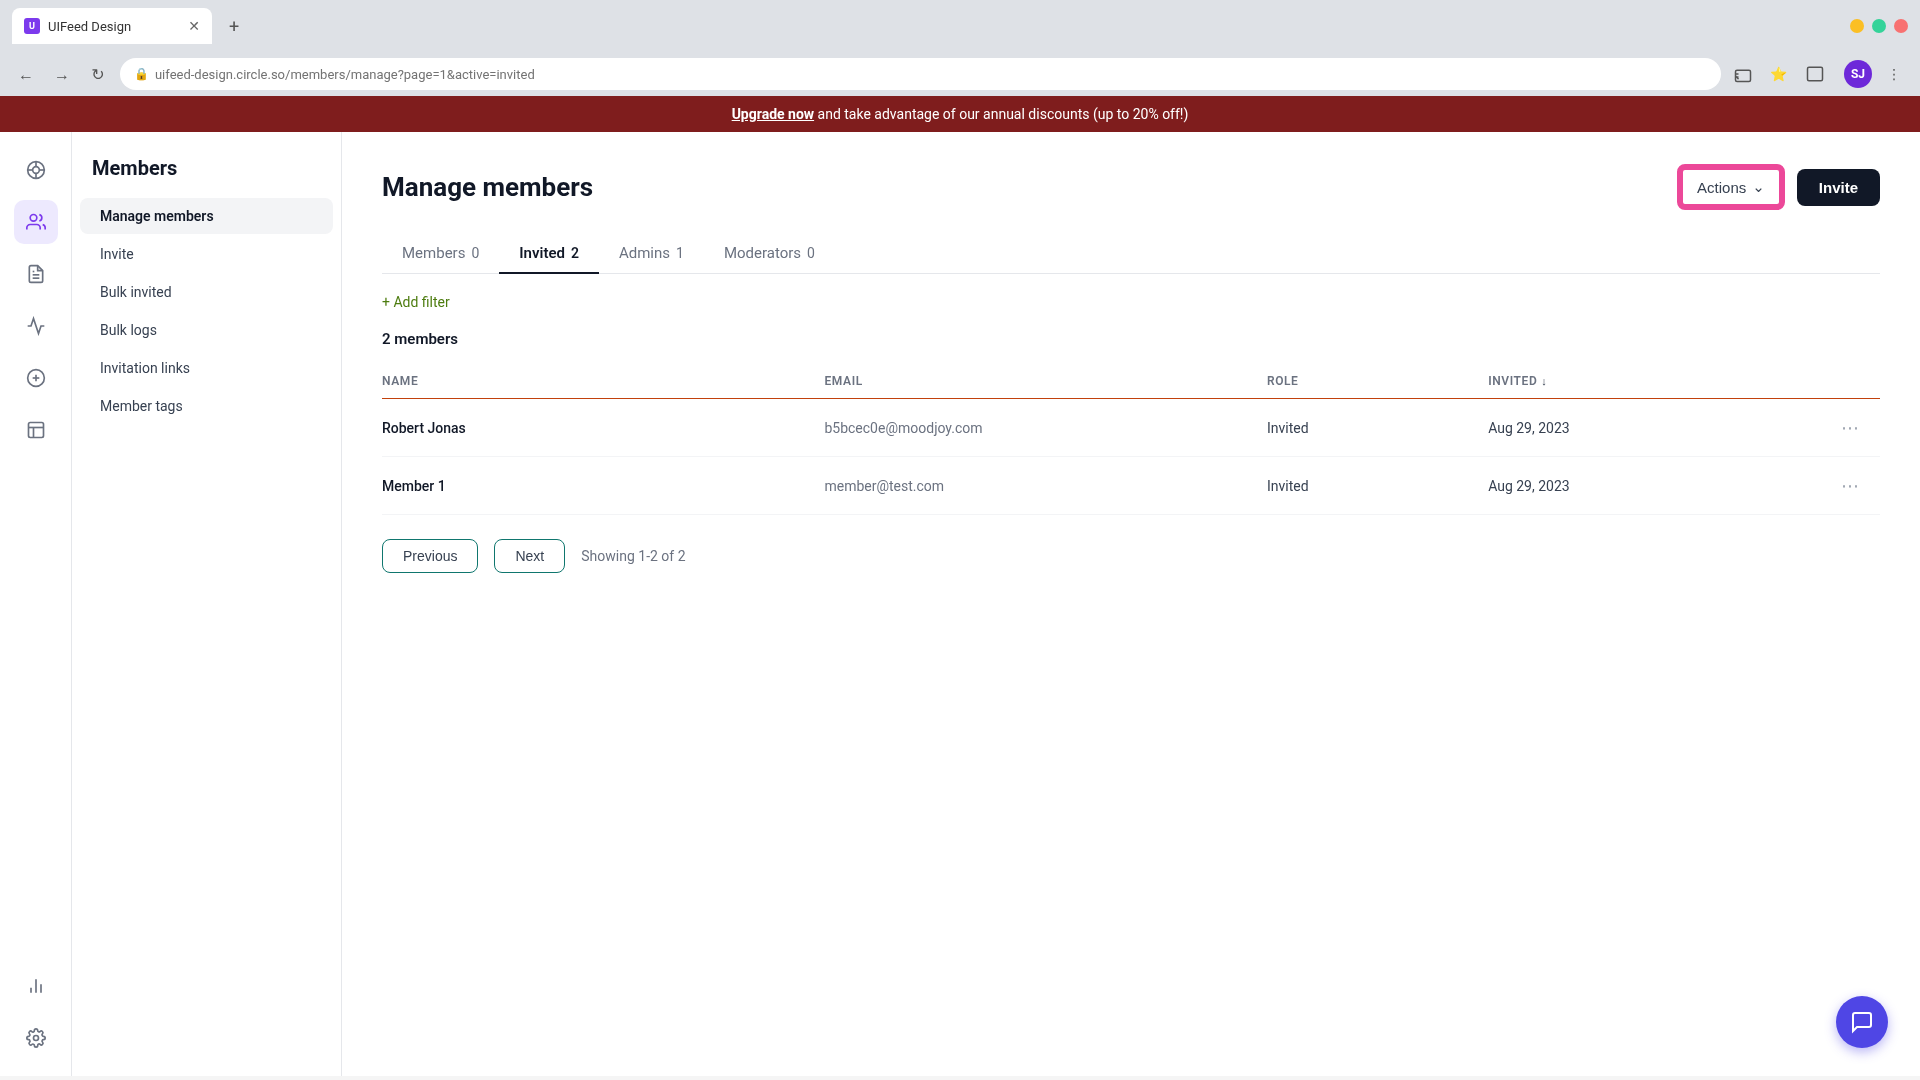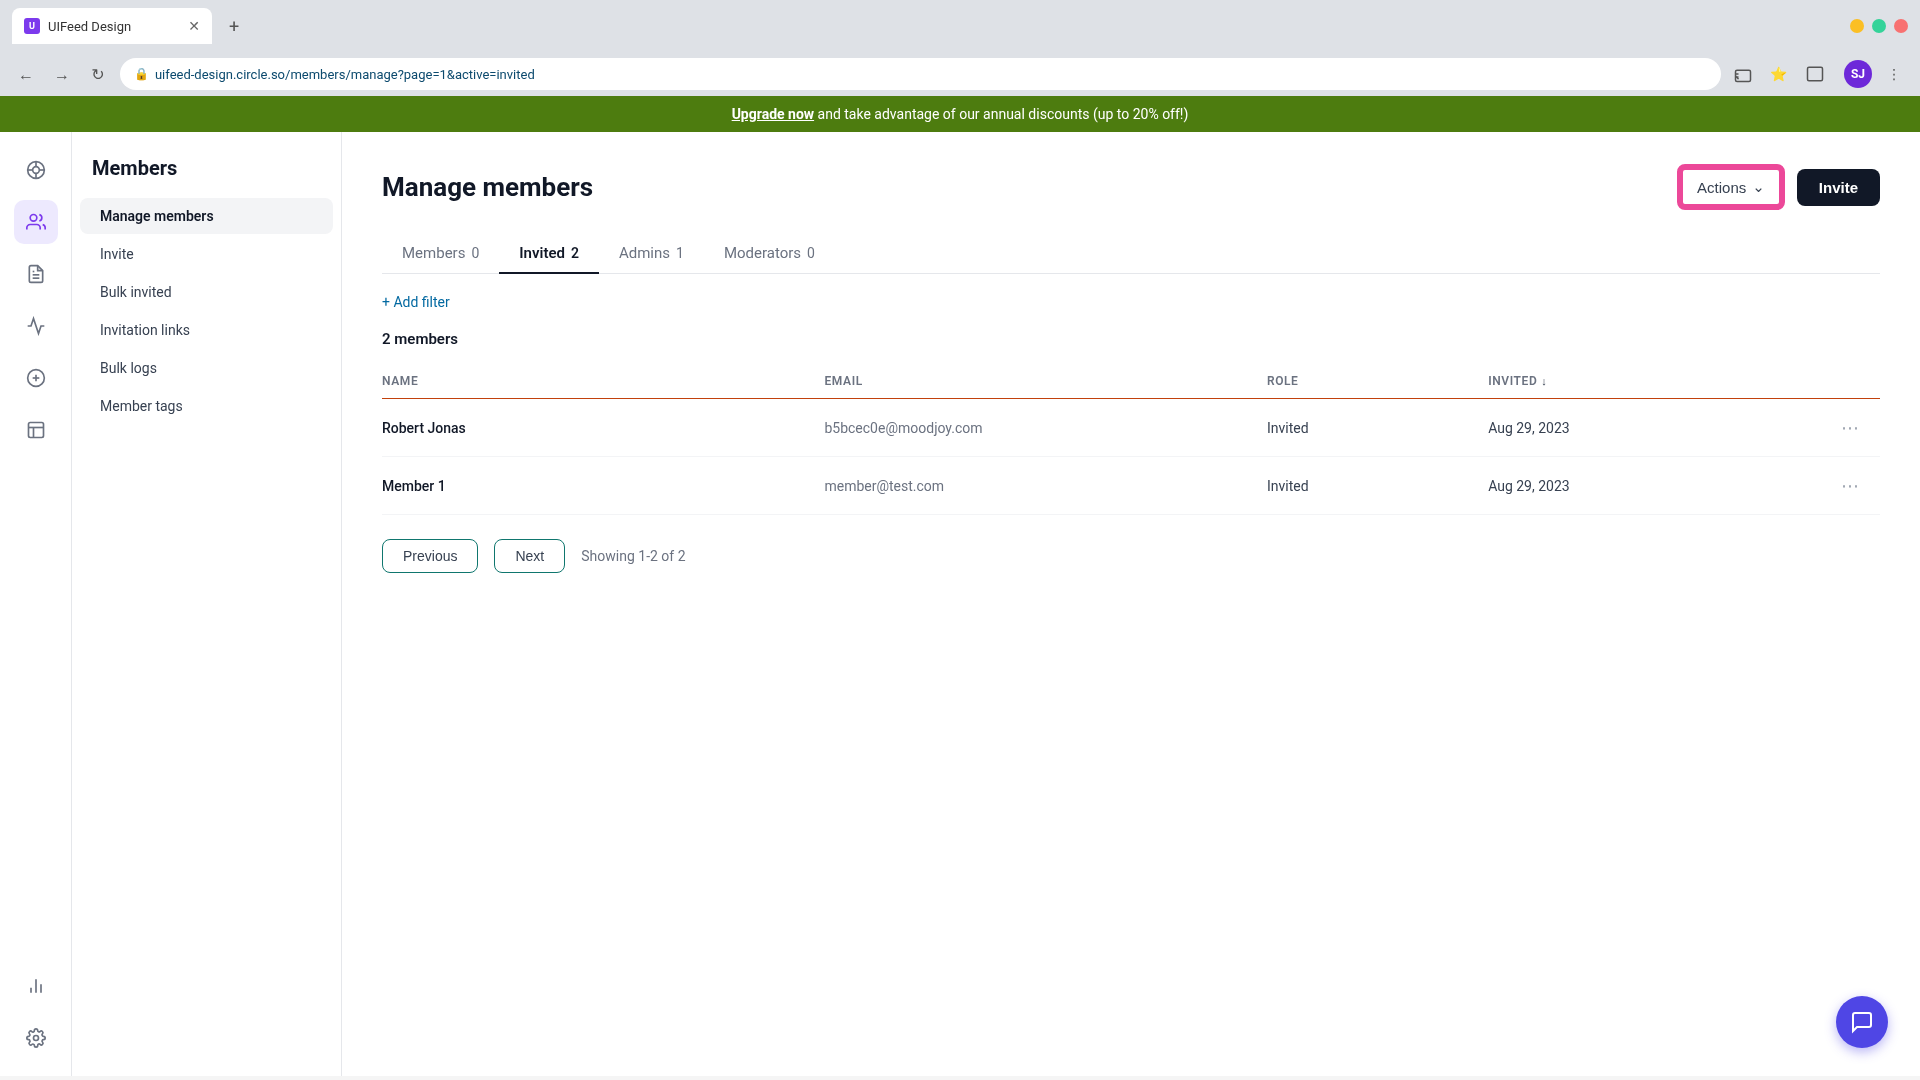--- a/index.html
+++ b/index.html
@@ -15,27 +15,27 @@
     .win-ctrl { width: 14px; height: 14px; border-radius: 50%; cursor: pointer; display: flex; align-items: center; justify-content: center; }
     .win-min { background: #fbbf24; }
     .win-max { background: #34d399; }
     .win-close { background: #f87171; }
 
     
     .address-bar { background: #dee1e6; padding: 6px 12px; display: flex; align-items: center; gap: 8px; height: 44px; }
     .nav-btn { width: 28px; height: 28px; border-radius: 50%; display: flex; align-items: center; justify-content: center; color: #555; font-size: 16px; cursor: pointer; }
     .url-bar { flex: 1; background: #fff; border-radius: 20px; height: 32px; display: flex; align-items: center; padding: 0 14px; font-size: 13px; color: #333; border: none; }
     .url-lock { color: #555; margin-right: 6px; font-size: 12px; }
-    .address-text { flex: 1; font-size: 13px; color: #0c4a6e; }
+    .address-text { flex: 1; font-size: 13px; color: #737373; }
     .browser-actions { display: flex; gap: 8px; align-items: center; }
     .browser-action-btn { width: 28px; height: 28px; display: flex; align-items: center; justify-content: center; color: #555; font-size: 14px; cursor: pointer; }
     .incognito-avatar { background: #6d28d9; color: white; border-radius: 50%; width: 28px; height: 28px; display: flex; align-items: center; justify-content: center; font-size: 12px; font-weight: bold; margin-left: 7px; }
 
     
-    .promo-banner { background: #4d7c0f; color: white; text-align: center; padding: 10px; font-size: 14px; }
+    .promo-banner { background: #7f1d1d; color: white; text-align: center; padding: 10px; font-size: 14px; }
     .promo-banner a { color: white; font-weight: bold; text-decoration: underline; cursor: pointer; }
 
     
     .app-layout { display: flex; height: calc(1080px - 52px - 44px - 40px); background: #fff; }
 
     
     .icon-nav { width: 72px; background: #fff; border-right: 1px solid #e5e7eb; display: flex; flex-direction: column; align-items: center; padding: 16px 0; gap: 8px; }
     .icon-nav-item { width: 44px; height: 44px; border-radius: 10px; display: flex; align-items: center; justify-content: center; color: #6b7280; cursor: pointer; font-size: 18px; }
     .icon-nav-item.active { background: #ede9fe; color: #7c3aed; }
     .icon-nav-bottom { margin-top: auto; }
@@ -56,21 +56,21 @@
     .invite-btn { background: #111827; color: white; font-size: 15px; font-weight: 600; padding: 10px 22px; border-radius: 8px; cursor: pointer; border: none; }
 
     
     .tabs { display: flex; gap: 0; border-bottom: 1px solid #e5e7eb; margin-bottom: 20px; }
     .tab { padding: 10px 20px; font-size: 15px; color: #6b7280; cursor: pointer; border-bottom: 2px solid transparent; margin-bottom: -1px; display: flex; align-items: center; gap: 6px; }
     .tab.active { color: #111827; border-bottom: 2px solid #111827; font-weight: 600; }
     .tab-count { font-size: 14px; color: inherit; }
 
     
     .filter-bar { margin-bottom: 20px; }
-    .add-filter-btn { display: flex; align-items: center; gap: 6px; color: #0369a1; font-size: 14px; cursor: pointer; }
+    .add-filter-btn { display: flex; align-items: center; gap: 6px; color: #4d7c0f; font-size: 14px; cursor: pointer; }
 
     
     .members-count { font-size: 15px; font-weight: 600; color: #111827; margin-bottom: 16px; }
     .table-header { display: grid; grid-template-columns: 2fr 2fr 1fr 1.5fr 60px; padding: 10px 0; border-bottom: 1px solid #c2410c; }
     .th { font-size: 12px; font-weight: 600; color: #6b7280; text-transform: uppercase; letter-spacing: 0.05em; display: flex; align-items: center; gap: 4px; }
     .table-row { display: grid; grid-template-columns: 2fr 2fr 1fr 1.5fr 60px; padding: 18px 0; border-bottom: 1px solid #f3f4f6; align-items: center; }
     .td { font-size: 14px; color: #374151; }
     .td.name { font-weight: 500; color: #111827; }
     .td.email { color: #6b7280; }
     .more-btn { display: flex; align-items: center; justify-content: center; cursor: pointer; color: #9ca3af; font-size: 18px; }
@@ -205,24 +205,24 @@
     <div class="sidebar-item active">
       <span>Manage members</span>
     </div>
     <div class="sidebar-item">
       <span>Invite</span>
     </div>
     <div class="sidebar-item">
       <span>Bulk invited</span>
     </div>
     <div class="sidebar-item">
+      <span>Bulk logs</span>
+    </div>
+    <div class="sidebar-item">
       <span>Invitation links</span>
-    </div>
-    <div class="sidebar-item">
-      <span>Bulk logs</span>
     </div>
     <div class="sidebar-item">
       <span>Member tags</span>
     </div>
   </div>
 
   <div class="main-content">
     <div class="page-header">
       <h1 class="page-title">Manage members</h1>
       <div class="header-actions">

